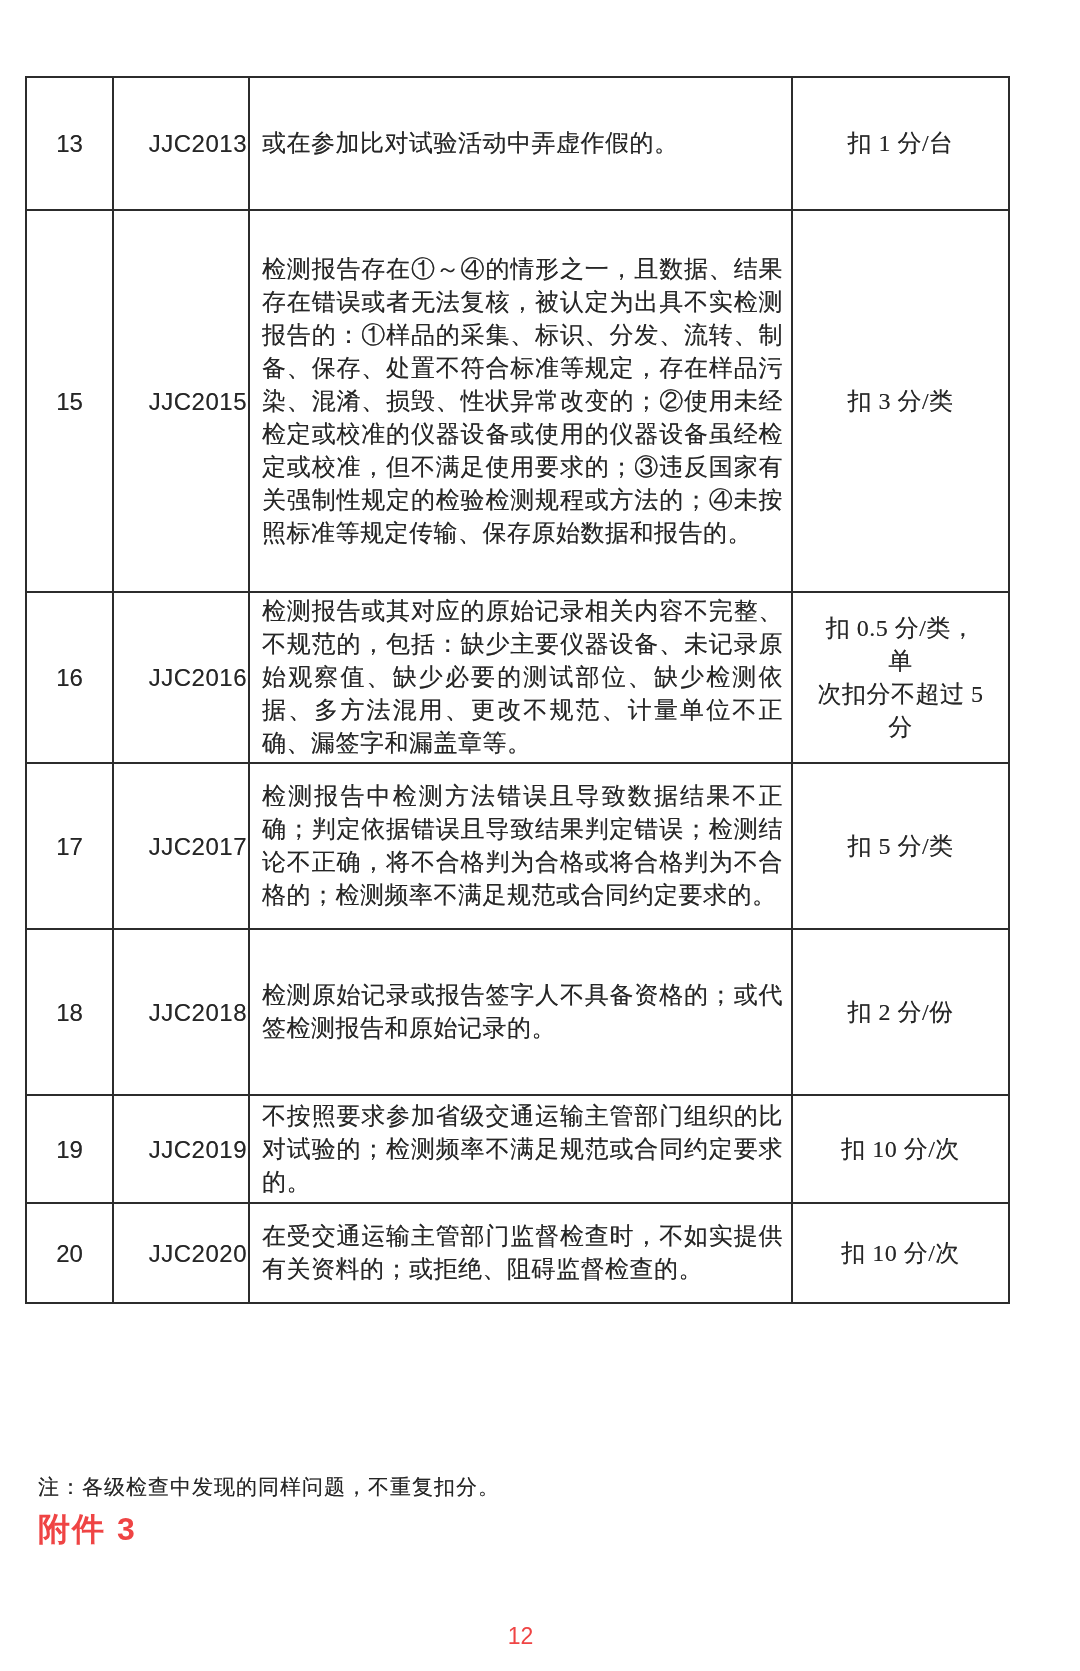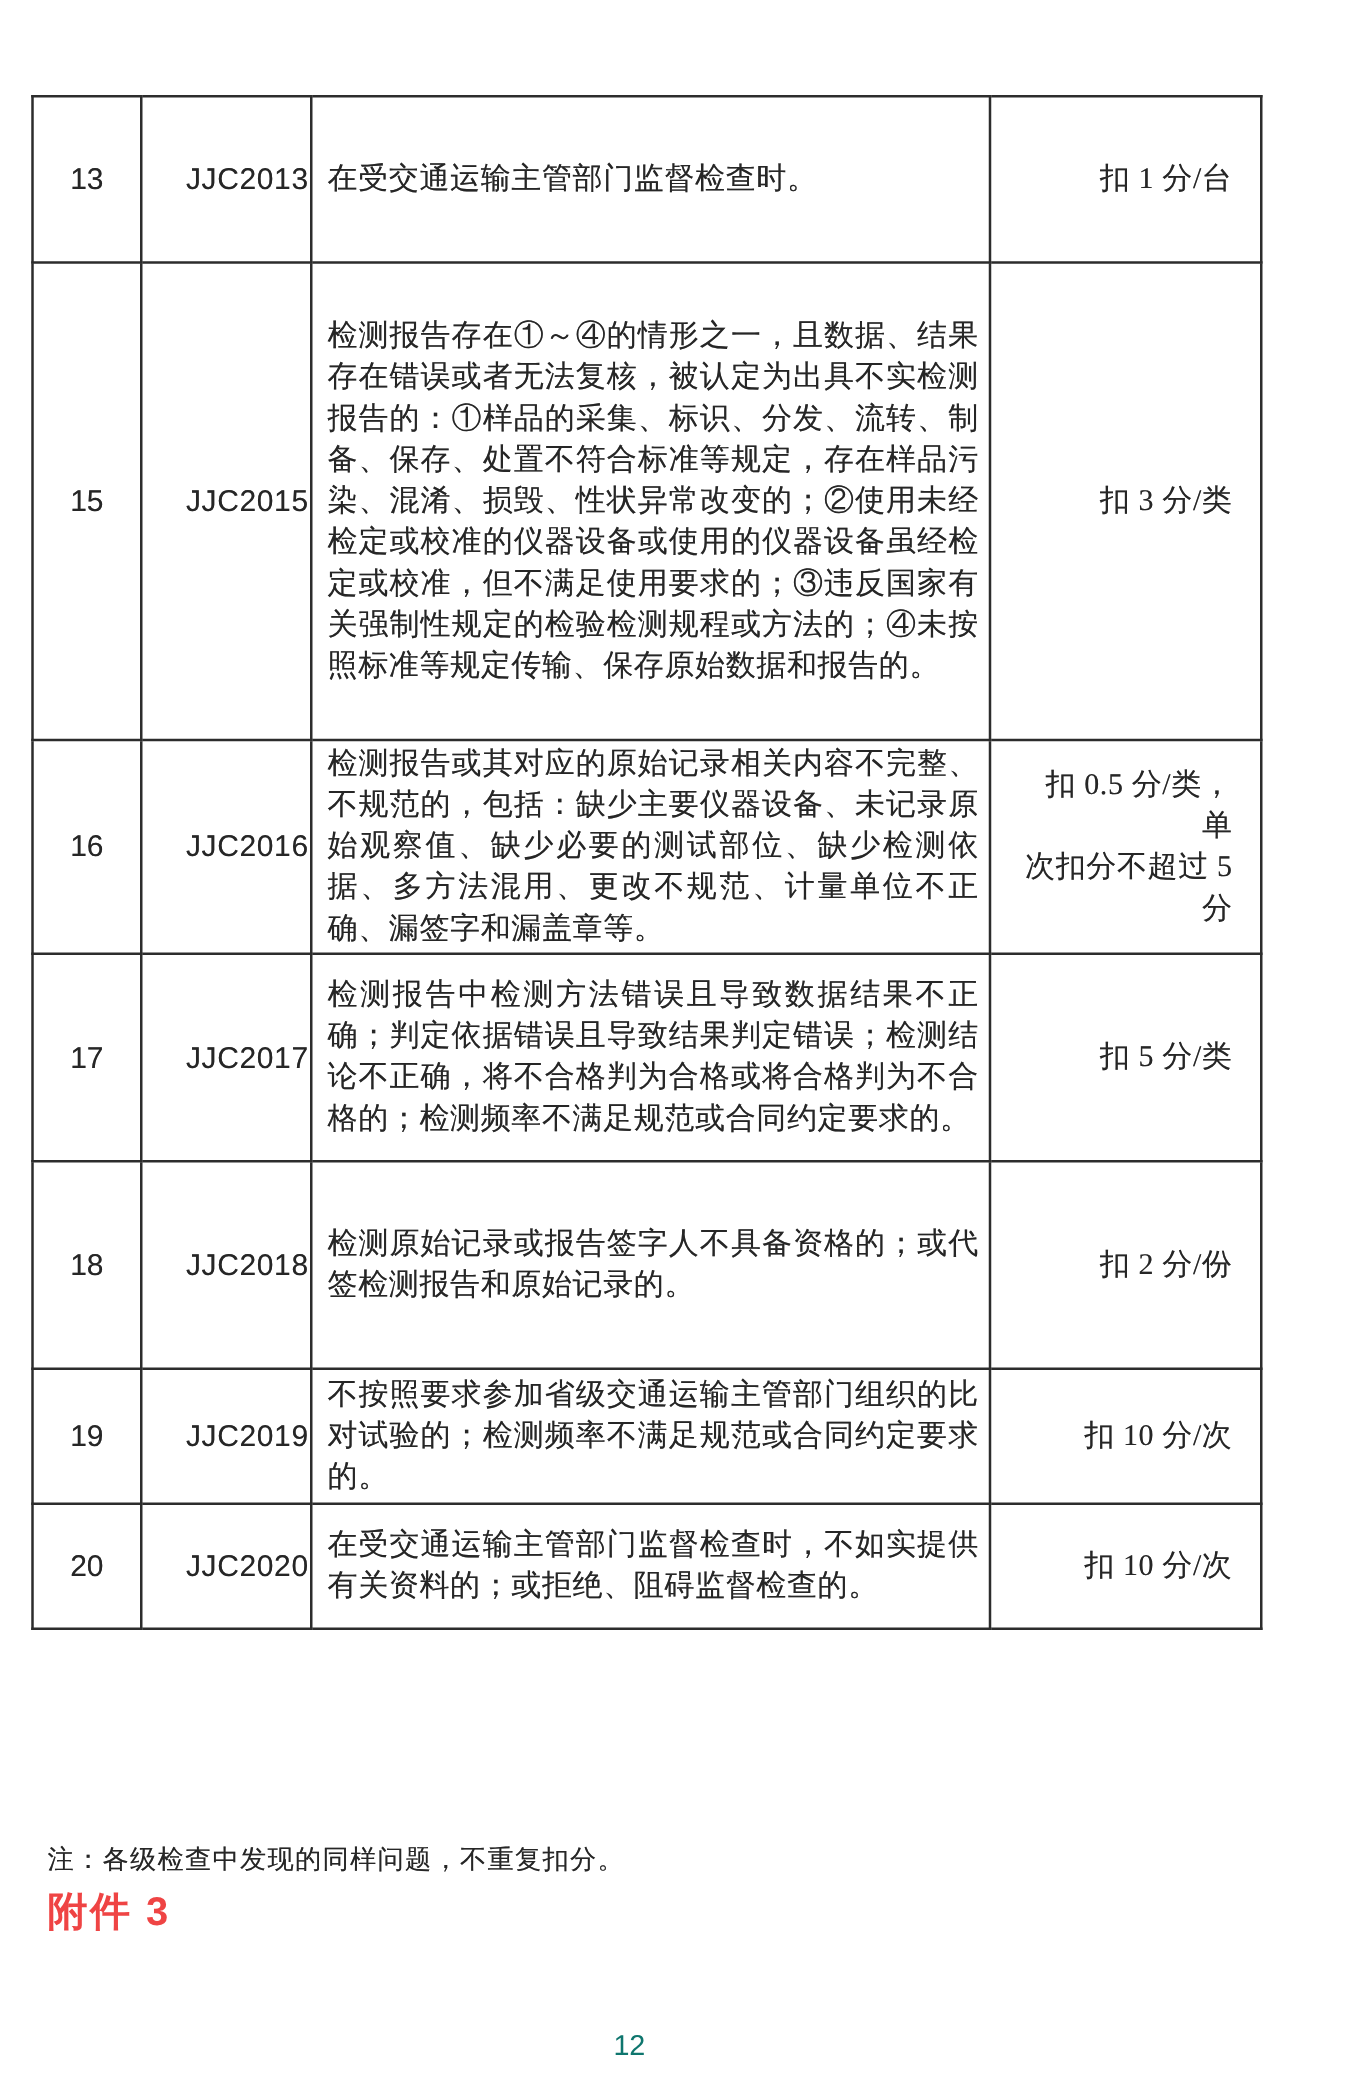--- a/index.html
+++ b/index.html
@@ -45,21 +45,21 @@
     font-size:25px;
     letter-spacing:0.5px;
   }
   td.desc-cell{
     text-align:justify;
     text-justify:inter-ideograph;
     padding:2px 8px 2px 12px;
     letter-spacing:0.5px;
   }
   td.score-cell{
-    text-align:right;
+    text-align:center;
     padding:0 22px;
     white-space:pre-line;
     letter-spacing:0.5px;
   }
   
   tr.r13{height:133px;}
   tr.r14{height:97px;}
   tr.r15{height:382px;}
   tr.r16{height:168px;}
   tr.r17{height:166px;}
@@ -81,45 +81,45 @@
     position:absolute;
     left:38px;top:1484px;
     font-family:"Liberation Sans","DejaVu Sans",sans-serif;
     font-size:32px;
     font-weight:600;
     letter-spacing:2px;
     color:#ef4444;
   }
   .page-number{
     position:absolute;
-    left:12px;top:1599px;
+    left:29px;top:1599px;
     width:983px;
     text-align:center;
     font-family:"Liberation Sans","DejaVu Sans",sans-serif;
     font-size:23px;
-    color:#0f766e;
+    color:#ef4444;
   }
 </style>
 </head>
 <body>
 
 <div class="page">
 
   <table class="score-table">
     <colgroup>
       <col class="c-no">
         <col class="c-code">
         <col class="c-desc">
         <col class="c-score">
     </colgroup>
     <tbody>
       <tr class="r13">
         <td class="no-cell">13</td>
         <td class="code-cell">JJC2013</td>
-        <td class="desc-cell">在受交通运输主管部门监督检查时。</td>
+        <td class="desc-cell">或在参加比对试验活动中弄虚作假的。</td>
         <td class="score-cell">扣 1 分/台</td>
       </tr>
       <tr class="r15">
         <td class="no-cell">15</td>
         <td class="code-cell">JJC2015</td>
         <td class="desc-cell">检测报告存在①～④的情形之一，且数据、结果存在错误或者无法复核，被认定为出具不实检测报告的：①样品的采集、标识、分发、流转、制备、保存、处置不符合标准等规定，存在样品污染、混淆、损毁、性状异常改变的；②使用未经检定或校准的仪器设备或使用的仪器设备虽经检定或校准，但不满足使用要求的；③违反国家有关强制性规定的检验检测规程或方法的；④未按照标准等规定传输、保存原始数据和报告的。</td>
         <td class="score-cell">扣 3 分/类</td>
       </tr>
       <tr class="r16">
         <td class="no-cell">16</td>

